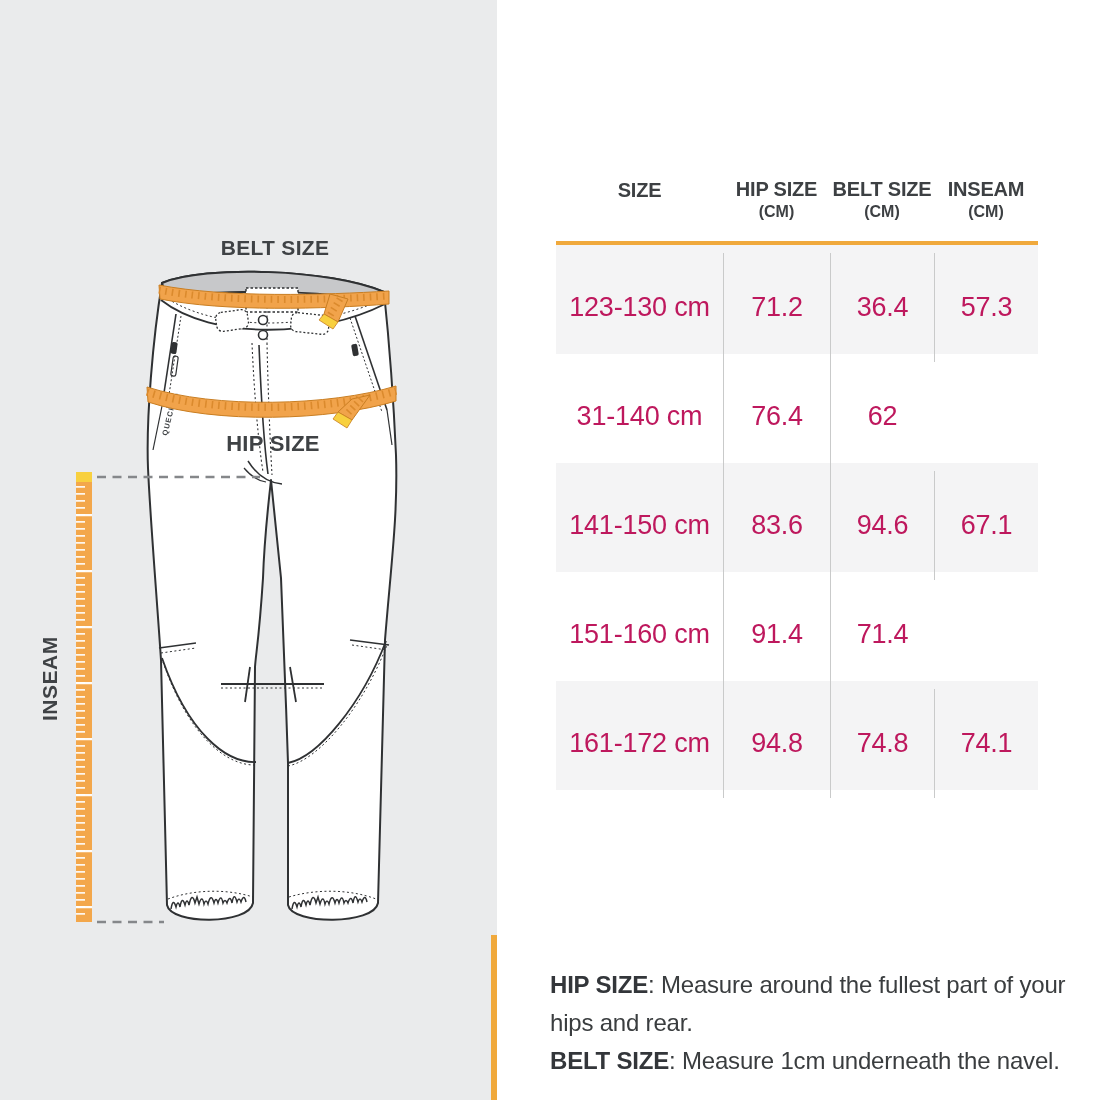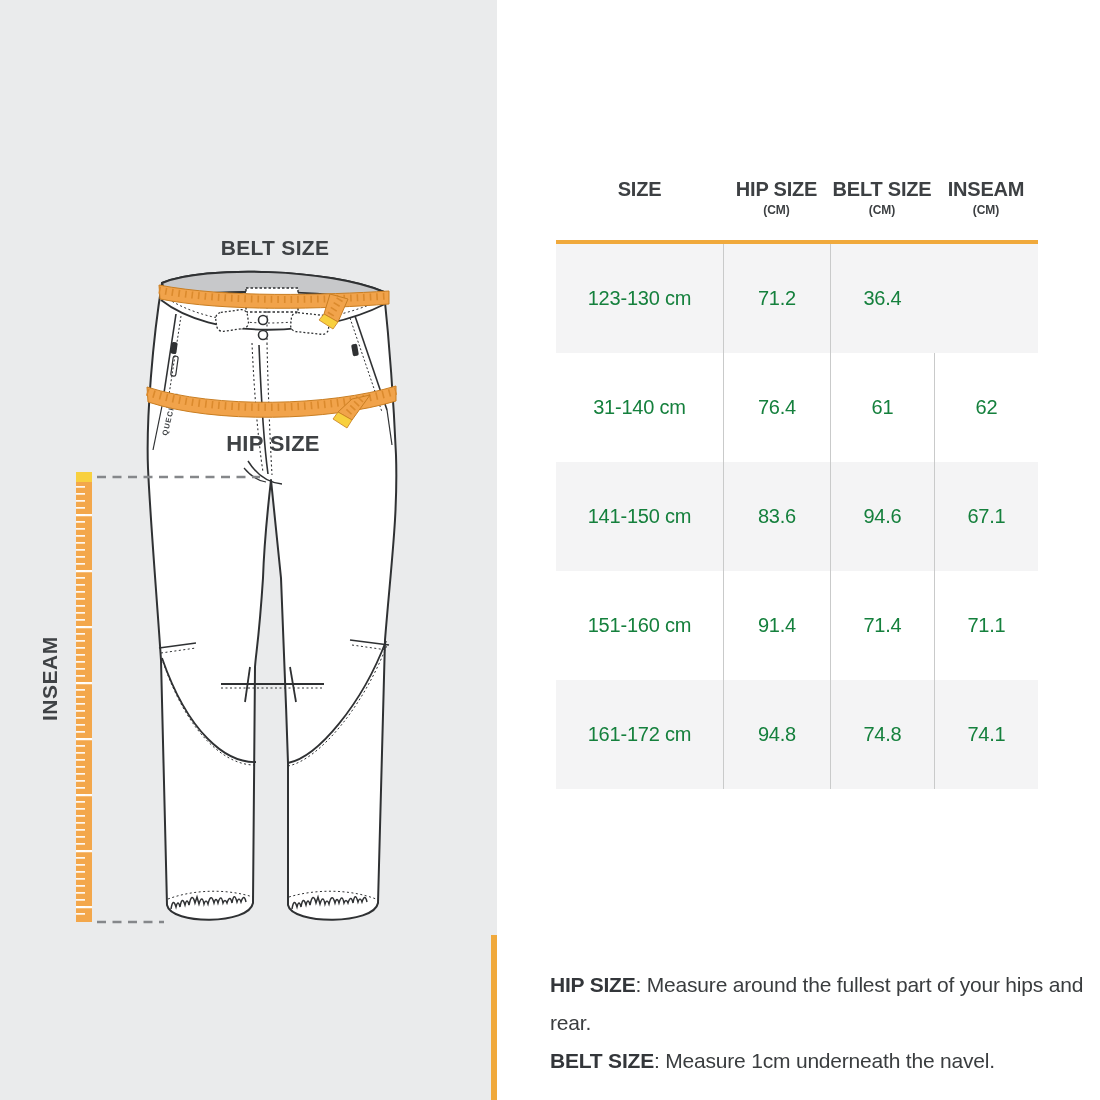--- a/index.html
+++ b/index.html
@@ -37,37 +37,37 @@
   }
   .thead{
     display:grid;grid-template-columns:167px 107px 104px 104px;
     border-bottom:4px solid #f0a93c;
   }
   .th{
     display:flex;flex-direction:column;justify-content:flex-end;
     align-items:center;padding-bottom:20px;
   }
   .th .h-label{font-size:20px;font-weight:bold;letter-spacing:-.2px;color:#3d4043;}
-  .th .h-unit{font-size:12px;font-weight:bold;color:#3d4043;min-height:17px;margin-top:2px;}
+  .th .h-unit{font-size:16px;font-weight:bold;color:#3d4043;min-height:17px;margin-top:2px;}
   .tbody{width:482px;}
   .tr{
     display:grid;grid-template-columns:167px 107px 104px 104px;
     height:109px;align-items:center;text-align:center;
   }
   .tr:nth-child(odd){background:#f4f4f5;}
   .tr:nth-child(even){background:#ffffff;}
   .td{
-    font-size:20px;color:#15803d;letter-spacing:-.2px;
-    height:109px;display:flex;align-items:center;justify-content:center;
+    font-size:27px;color:#be185d;letter-spacing:-.2px;
+    height:109px;display:flex;align-items:center;justify-content:center;margin-top:8px;
   }
   .tr .td + .td{border-left:1px solid #c9caca;}
   
   .notes{
     position:absolute;left:550px;top:966px;width:540px;
-    font-size:21px;line-height:38px;color:#3a3d3f;letter-spacing:-.2px;
+    font-size:24px;line-height:38px;color:#3a3d3f;letter-spacing:-.2px;
   }
   .notes b{font-weight:bold;color:#33363a;}
 </style>
 </head>
 <body>
 
 <div class="panel">
 
   <svg width="497" height="1100" viewBox="0 0 497 1100">
 
@@ -189,38 +189,37 @@
     <div class="th">
       <div class="h-label">INSEAM</div>
       <div class="h-unit">(CM)</div>
     </div>
   </div>
   <div class="tbody">
     <div class="tr">
       <div class="td">123-130 cm</div>
       <div class="td">71.2</div>
       <div class="td">36.4</div>
+      <div class="td">57.3</div>
     </div>
     <div class="tr">
       <div class="td">31-140 cm</div>
       <div class="td">76.4</div>
-      <div class="td">61</div>
       <div class="td">62</div>
     </div>
     <div class="tr">
       <div class="td">141-150 cm</div>
       <div class="td">83.6</div>
       <div class="td">94.6</div>
       <div class="td">67.1</div>
     </div>
     <div class="tr">
       <div class="td">151-160 cm</div>
       <div class="td">91.4</div>
       <div class="td">71.4</div>
-      <div class="td">71.1</div>
     </div>
     <div class="tr">
       <div class="td">161-172 cm</div>
       <div class="td">94.8</div>
       <div class="td">74.8</div>
       <div class="td">74.1</div>
     </div>
   </div>
 </div>
 

